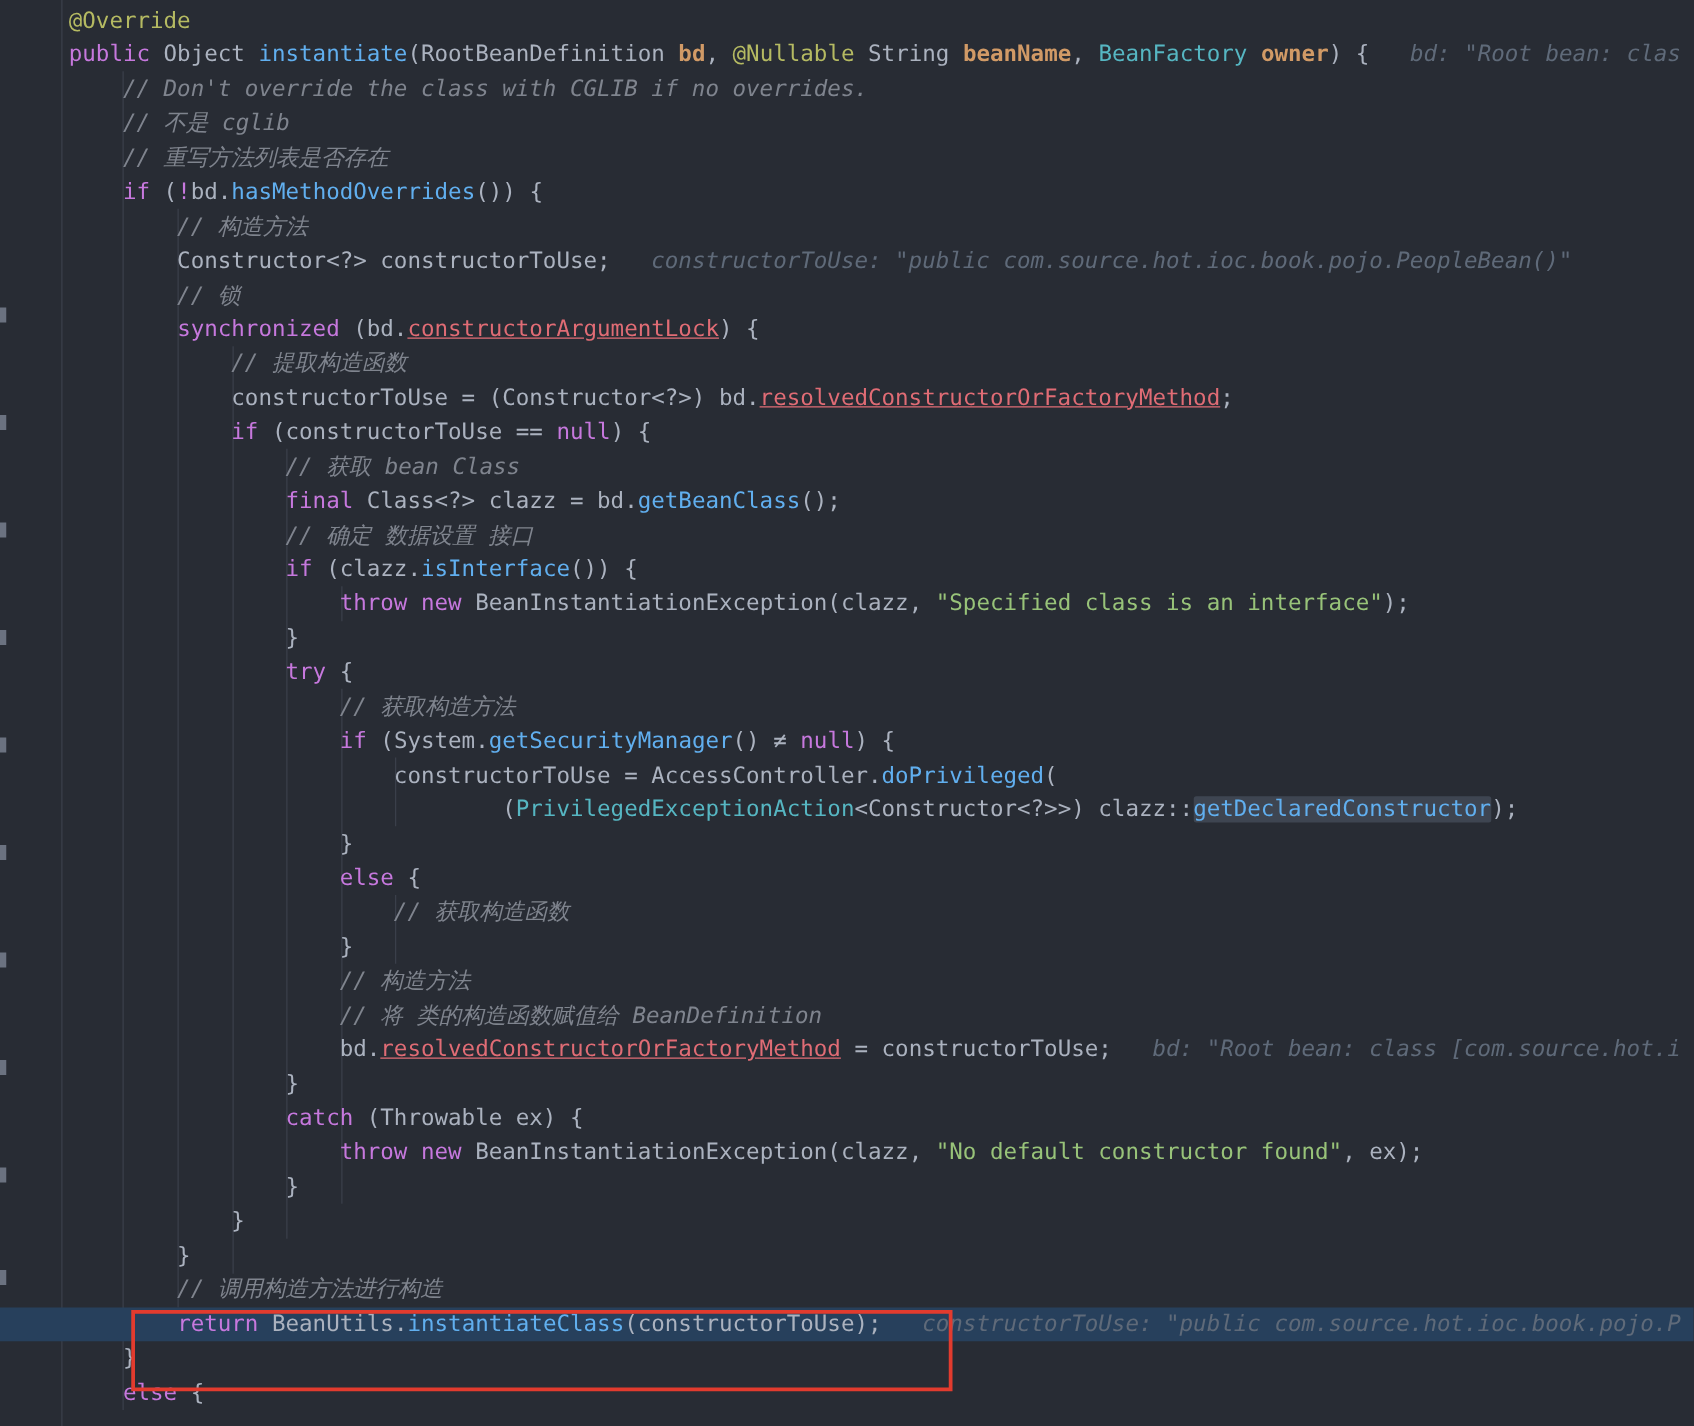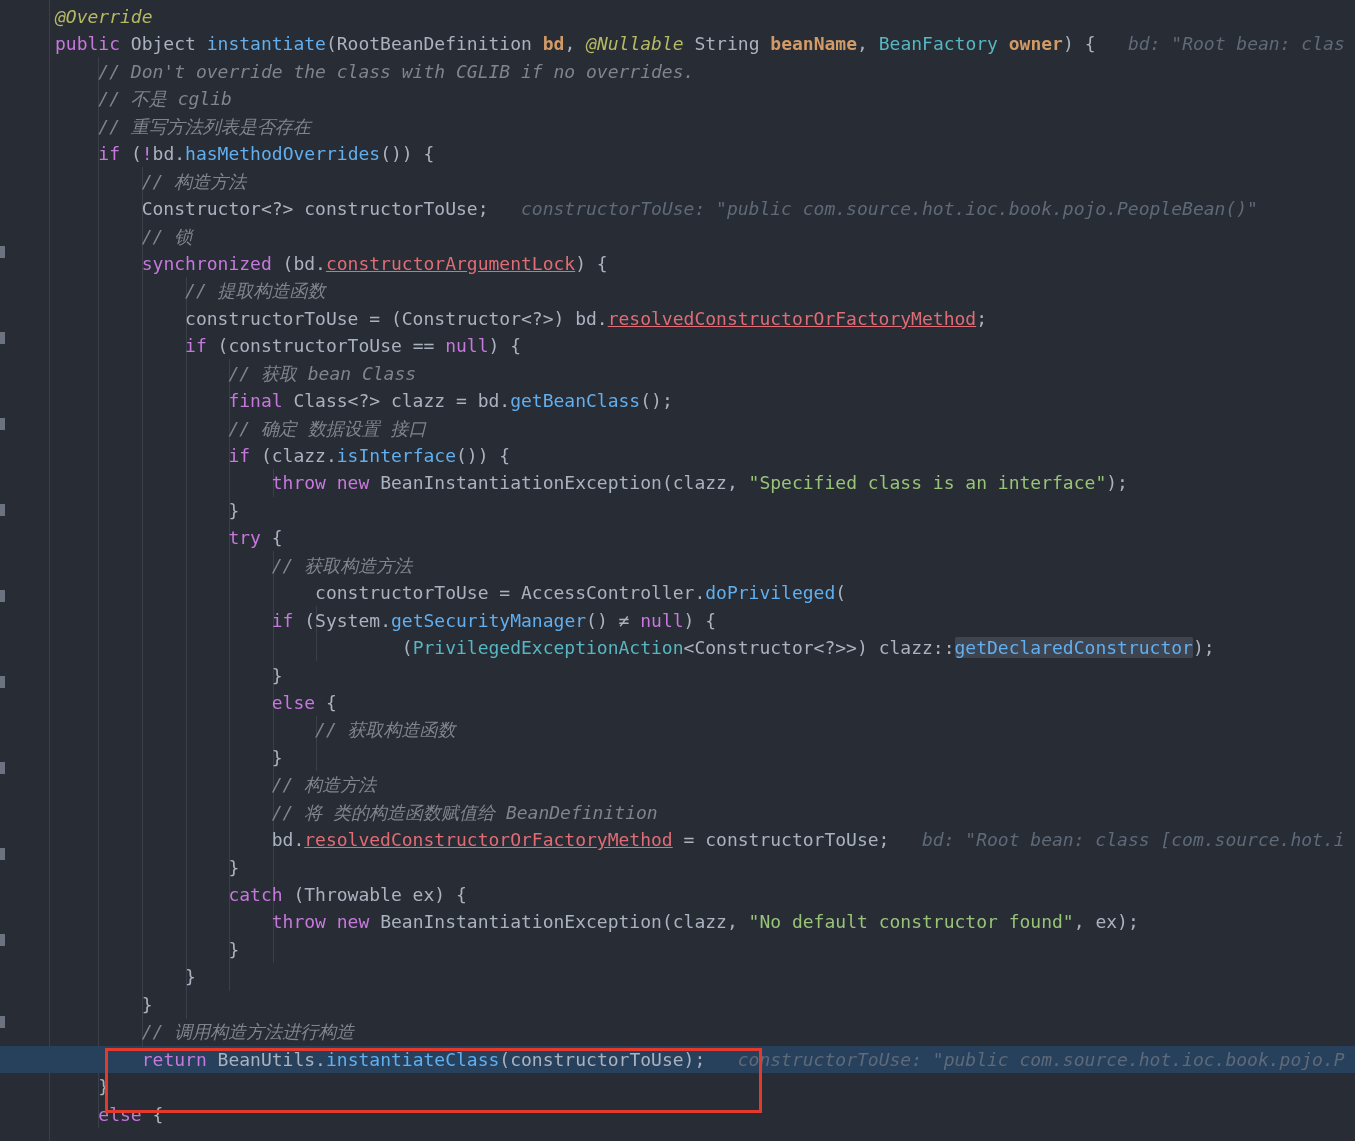--- a/index.html
+++ b/index.html
@@ -21,21 +21,21 @@
     padding-left:55px;color:var(--default);
   }
   .hl-caret{background:var(--caret_line);}
   .hl-exec{background:var(--exec_line);}
   .tok-d{color:var(--default);}
   .tok-k{color:var(--keyword);}
   .tok-m{color:var(--method);}
   .tok-f{color:var(--field);text-decoration:underline;}
   .tok-s{color:var(--string);}
   .tok-c{color:var(--comment);font-style:italic;}
-  .tok-a{color:var(--annotation);font-style:italic;text-align:center;}
+  .tok-a{color:var(--annotation);text-align:center;}
   .tok-t{color:var(--interface);}
   .tok-p{color:var(--parameter);font-weight:bold;}
   .tok-h{color:var(--hint);font-style:italic;}
   .bg-g{background:var(--highlight_gray);border-radius:2px;}
   .bg-b{background:var(--highlight_blue);border-radius:2px;}
   .caret{
     display:inline-block;width:2px;height:19px;background:var(--caret);
     vertical-align:middle;margin:-2px 0 0 0;
   }
   .guide{position:absolute;width:1px;background:var(--guide);z-index:1;}
@@ -84,22 +84,22 @@
       <div class="line"><span class="tok-d">            constructorToUse = (Constructor&lt;?&gt;) bd.</span><span class="tok-f">resolvedConstructorOrFactoryMethod</span><span class="tok-d">;</span></div>
       <div class="line"><span class="tok-d">            </span><span class="tok-k">if</span><span class="tok-d"> (constructorToUse == </span><span class="tok-k">null</span><span class="tok-d">) {</span></div>
       <div class="line"><span class="tok-c">                // 获取 bean Class</span></div>
       <div class="line"><span class="tok-d">                </span><span class="tok-k">final</span><span class="tok-d"> Class&lt;?&gt; clazz = bd.</span><span class="tok-m">getBeanClass</span><span class="tok-d">();</span></div>
       <div class="line"><span class="tok-c">                // 确定 数据设置 接口</span></div>
       <div class="line"><span class="tok-d">                </span><span class="tok-k">if</span><span class="tok-d"> (clazz.</span><span class="tok-m">isInterface</span><span class="tok-d">()) {</span></div>
       <div class="line"><span class="tok-d">                    </span><span class="tok-k">throw new </span><span class="tok-d">BeanInstantiationException(clazz, </span><span class="tok-s">"Specified class is an interface"</span><span class="tok-d">);</span></div>
       <div class="line"><span class="tok-d">                }</span></div>
       <div class="line"><span class="tok-d">                </span><span class="tok-k">try</span><span class="tok-d"> {</span></div>
       <div class="line"><span class="tok-c">                    // 获取构造方法</span></div>
+      <div class="line"><span class="tok-d">                    </span><span class="tok-k">if</span><span class="tok-d"> (System.</span><span class="tok-m">getSecurityManager</span><span class="tok-d">() ≠ </span><span class="tok-k">null</span><span class="tok-d">) {</span></div>
       <div class="line"><span class="tok-d">                        constructorToUse = AccessController.</span><span class="tok-m">doPrivileged</span><span class="tok-d">(</span></div>
-      <div class="line"><span class="tok-d">                    </span><span class="tok-k">if</span><span class="tok-d"> (System.</span><span class="tok-m">getSecurityManager</span><span class="tok-d">() ≠ </span><span class="tok-k">null</span><span class="tok-d">) {</span></div>
       <div class="line"><span class="tok-d">                                (</span><span class="tok-t">PrivilegedExceptionAction</span><span class="tok-d">&lt;Constructor&lt;?&gt;&gt;) clazz::</span><span class="tok-m bg-g">getDeclaredConstructor</span><span class="tok-d">);</span></div>
       <div class="line"><span class="tok-d">                    }</span></div>
       <div class="line"><span class="tok-d">                    </span><span class="tok-k">else</span><span class="tok-d"> {</span></div>
       <div class="line"><span class="tok-c">                        // 获取构造函数</span></div>
       <div class="line"><span class="tok-d">                    }</span></div>
       <div class="line"><span class="tok-c">                    // 构造方法</span></div>
       <div class="line"><span class="tok-c">                    // 将 类的构造函数赋值给 BeanDefinition</span></div>
       <div class="line"><span class="tok-d">                    bd.</span><span class="tok-f">resolvedConstructorOrFactoryMethod</span><span class="tok-d"> = constructorToUse;</span><span class="tok-h">   bd: "Root bean: class [com.source.hot.i</span></div>
       <div class="line"><span class="tok-d">                }</span></div>
       <div class="line"><span class="tok-d">                </span><span class="tok-k">catch</span><span class="tok-d"> (Throwable ex) {</span></div>

